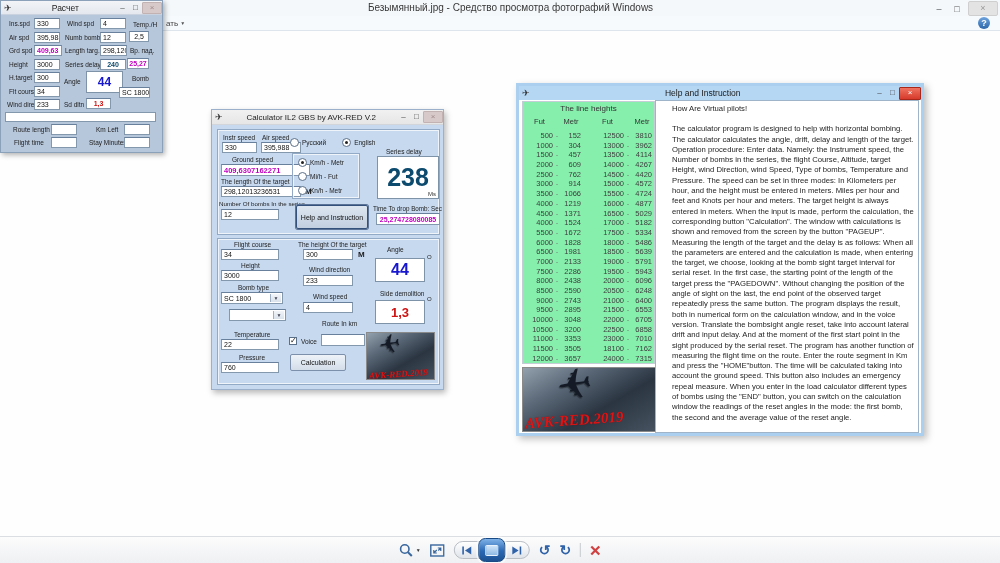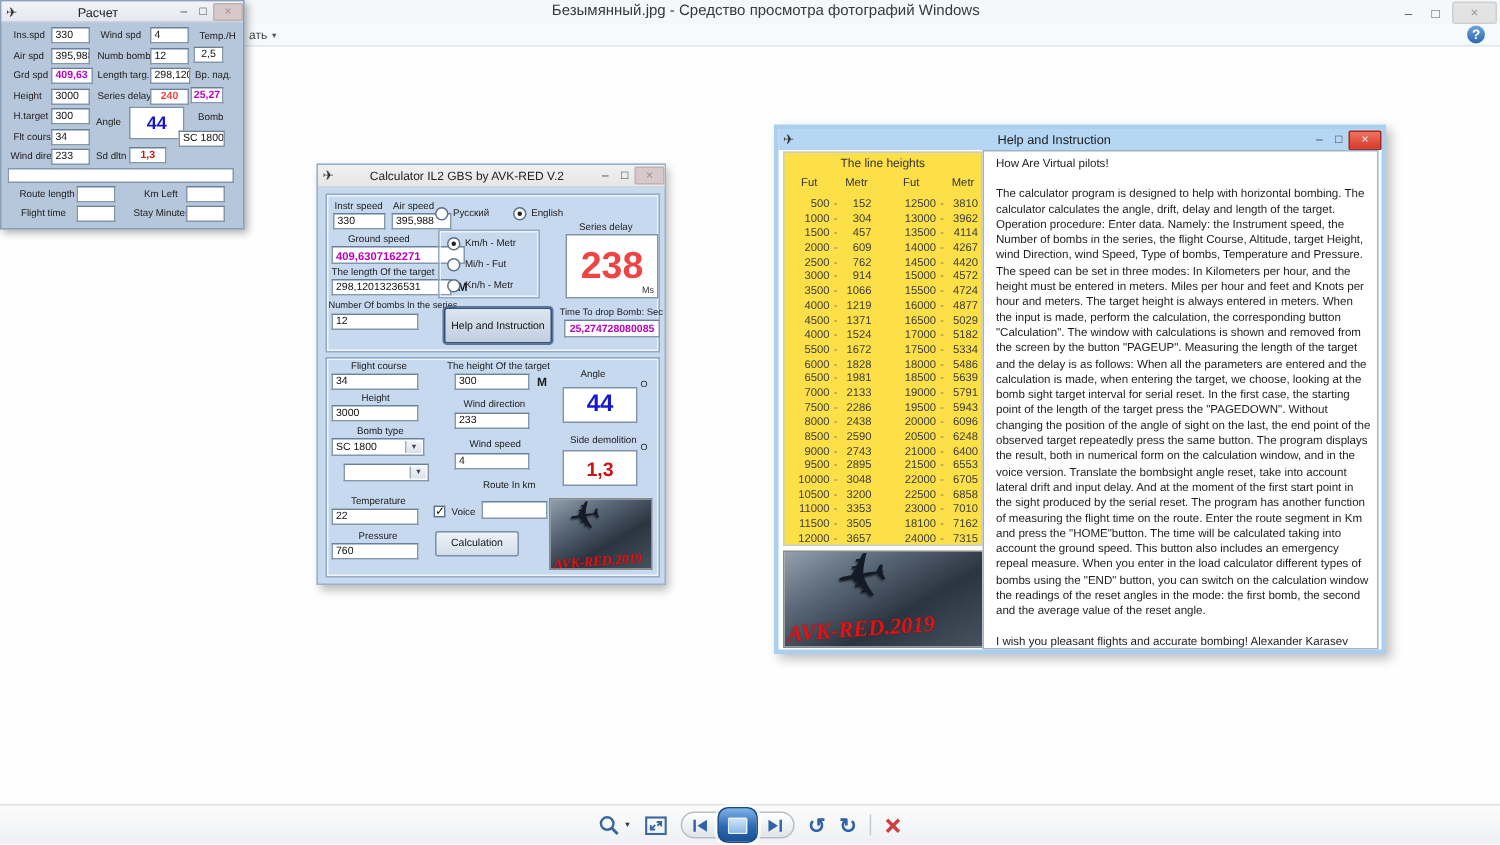--- a/index.html
+++ b/index.html
@@ -45,21 +45,21 @@
   .wtitle{flex:1;text-align:center;font-size:8px;color:#222;}
   .wbtn{font-size:8px;color:#444;width:13px;text-align:center;line-height:10px;}
   .close-gray{width:18px;height:10px;background:#d7c9c9;border:1px solid #c2b2b2;border-radius:1px;
     color:#a08a8a;line-height:9px;}
   .close-red{width:20px;height:11px;background:linear-gradient(#ef7261,#d63a2a);border:1px solid #a8271a;
     border-radius:1px;color:#fff;line-height:10px;font-size:8px;text-align:center;}
   .lbl{position:absolute;font-size:6.5px;color:#1c1c1c;white-space:nowrap;}
   .fld{position:absolute;height:11px;background:#fff;border:1px solid #8397ad;border-top-color:#69809c;
     box-sizing:border-box;font-size:7px;color:#111;display:flex;align-items:center;padding:0 2px;white-space:nowrap;overflow:hidden;}
   .magenta{color:#bf00bf;font-weight:bold;}
-  .green{color:#ef4444;font-weight:bold;}
+  .green{color:#0c4a6e;font-weight:bold;}
   .blue{color:#1717cf;font-weight:bold;}
   .red{color:#cf1212;font-weight:bold;}
   .bigbox{position:absolute;background:#fff;border:1px solid #7e92a8;box-sizing:border-box;
     display:flex;align-items:center;justify-content:center;}
   .gbox{position:absolute;border:1px solid #93aac6;box-shadow:inset 0 0 0 1px rgba(255,255,255,.7);
     box-sizing:border-box;}
   .degree{position:absolute;font-size:6px;color:#222;}
   .combo-arrow{position:absolute;right:1px;top:1px;bottom:1px;width:10px;background:linear-gradient(#f2f5f9,#d9e1ea);
     border-left:1px solid #9fb0c2;display:flex;align-items:center;justify-content:center;font-size:5px;color:#445;}
   .btn{position:absolute;background:linear-gradient(#eef3f9,#d3dde9);border:1px solid #7c90ac;border-radius:2px;
@@ -88,33 +88,33 @@
   
   #calc{left:211px;top:109px;width:233px;height:281px;background:#c7d9ef;border:1px solid #9ab0cb;
     box-shadow:2px 3px 6px rgba(0,0,0,.28);z-index:1;}
   #calc .wtb{height:14px;background:linear-gradient(#f1f1f1,#e6e6e6);border-bottom:1px solid #d2d6da;}
 
   
   #help{left:516px;top:83px;width:408px;height:353px;background:#fff;border:3px solid #abcfee;
     box-shadow:3px 3px 7px rgba(0,0,0,.25);z-index:1;}
   #help .wtb{height:14px;background:#b5d7f3;}
   #help .wtitle{font-size:8.5px;color:#1a1a1a;}
-  .lh-panel{position:absolute;left:3px;top:15px;width:133px;height:263px;background:#fde047;
+  .lh-panel{position:absolute;left:3px;top:15px;width:133px;height:263px;background:#86efac;
     border:1px solid #c4cdd6;box-sizing:border-box;overflow:hidden;}
   .lh-title{text-align:center;font-size:8px;color:#333;margin-top:2px;}
   .lh-head,.lh-row{display:grid;grid-template-columns:27px 8px 20px 10px 33px 8px 20px;padding-left:3px;}
   .lh-head{margin-top:4px;margin-bottom:5px;font-size:7.5px;color:#333;}
   .lh-head span{text-align:center;}
   .lh-row{height:9.7px;font-size:7.5px;color:#3d3d3d;line-height:9.7px;}
   .lh-row .num{text-align:right;}
   .lh-row .dash{text-align:center;color:#777;}
   .help-text{position:absolute;left:136px;top:14px;width:264px;height:333px;background:#fff;
     border:1px solid #9fb4c8;box-sizing:border-box;padding:3px 4px;font-size:7.7px;line-height:10.3px;
     color:#1e1e1e;overflow:hidden;}
-  .help-text p{margin:0 0 10px 4px;}
+  .help-text p{margin:0 0 10px 12px;}
 </style>
 </head>
 <body>
 
 <div id="screen">
 
   <div class="pv-titlebar">
     <div class="pv-title">Безымянный.jpg - Средство просмотра фотографий Windows</div>
     <div class="pv-winbtns">
       <span class="g">–</span>

